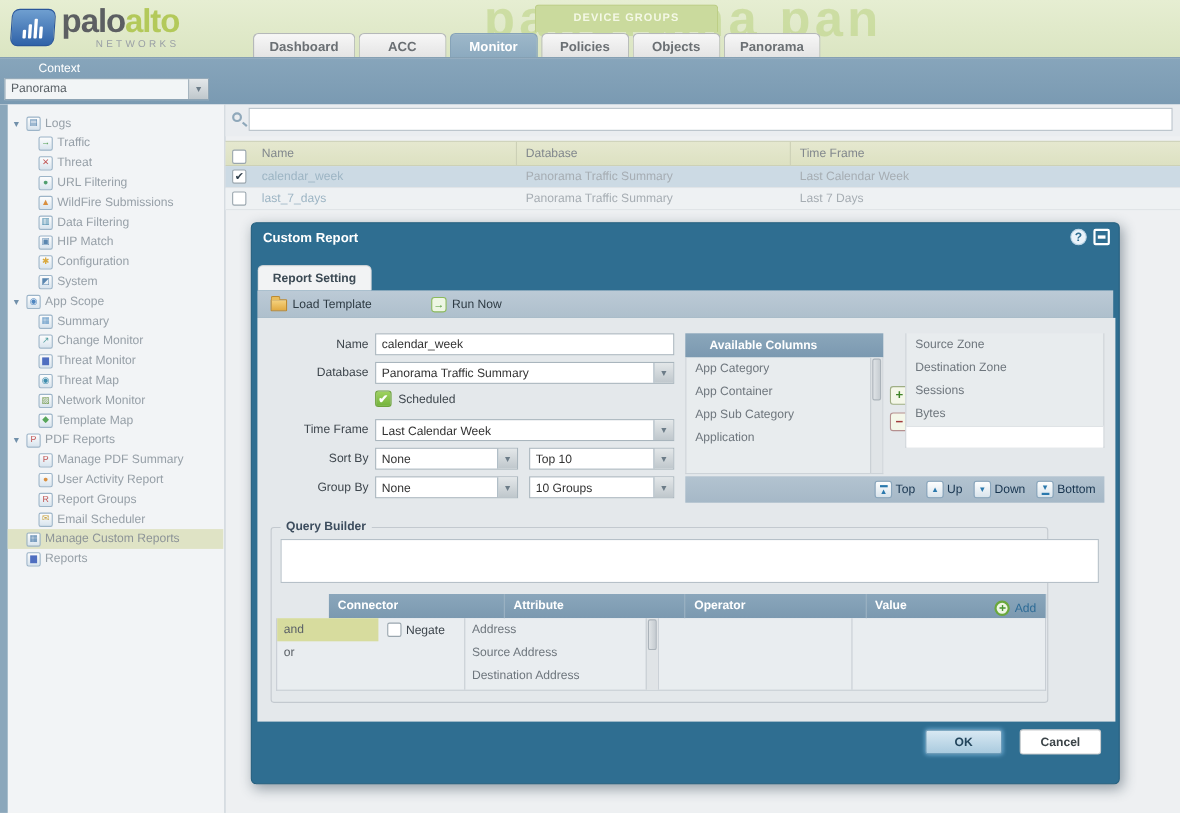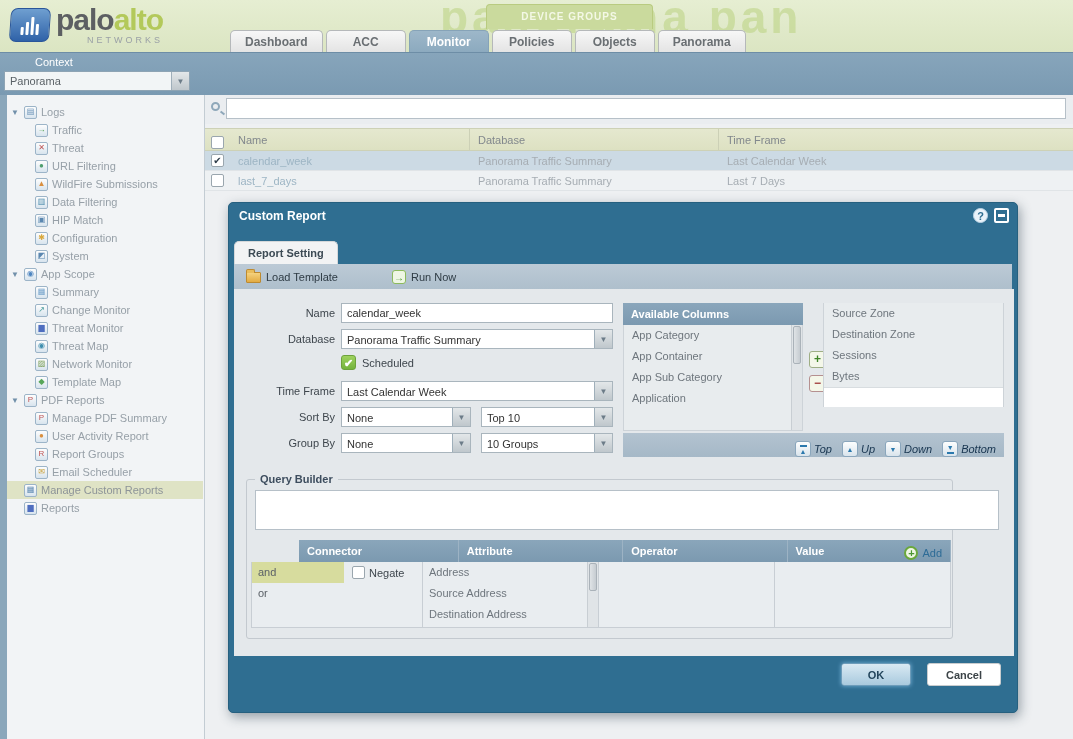--- a/index.html
+++ b/index.html
@@ -121,35 +121,35 @@
   .sel { height:20px; border:1px solid #a9b5bd; background:#fff; display:flex; cursor:pointer; }
   .sel .val { flex:1; padding:4px 0 0 5px; color:#333; white-space:nowrap; overflow:hidden; }
   .chk-green { width:15px; height:15px; border-radius:3px; border:1px solid #6da23c;
                background:linear-gradient(#9ed25e,#74b33c); color:#fff; font-size:11px; font-weight:bold;
                text-align:center; line-height:14px; cursor:pointer; }
   .sched-label { padding:2px 0 0 6px; color:#3e464d; }
 
   
   .panel { position:absolute; }
   .panel-header { height:22px; background:linear-gradient(#8aa6bb,#7b99b0); color:#fff; font-weight:bold;
-                  padding:5px 0 0 8px; }
+                  padding:5px 0 0 22px; }
   .panel-list { position:relative; background:#e8ecee; border:1px solid #cdd3d8; border-top:none; }
   .pick-item { height:21px; padding:4px 0 0 8px; color:#6e767d; cursor:pointer; }
   .empty-row { height:20px; background:#fff; border-top:1px solid #d8dde0; cursor:pointer; }
   .vscroll { position:absolute; right:0; top:0; bottom:0; width:11px; background:#e0e4e7;
              border-left:1px solid #c8ced3; }
   .vscroll .thumb { position:absolute; left:1px; top:1px; width:8px; height:38px;
                     background:linear-gradient(90deg,#dfe3e6,#c6ccd1); border:1px solid #aab2b9;
                     border-radius:2px; cursor:grab; }
   .pm-btn { position:absolute; width:17px; height:17px; border-radius:3px; background:#f4f7e9;
             border:1px solid #9fae85; font-weight:bold; font-size:12px; text-align:center;
             line-height:15px; cursor:pointer; }
   .pm-plus { color:#3f8428; } .pm-minus { color:#a03c3c; border-color:#b59090; }
   .move-bar { position:absolute; height:24px; background:linear-gradient(#b3c3d0,#a5b8c7);
-              display:flex; align-items:flex-end; justify-content:flex-end; gap:10px; padding-right:8px;font-style:italic; }
+              display:flex; align-items:center; justify-content:flex-end; gap:10px; padding-right:8px; }
   .move-btn { display:flex; align-items:center; gap:3px; color:#17344f; cursor:pointer; }
   .micon { width:16px; height:16px; border-radius:3px; border:1px solid #8aa6bc;
            background:linear-gradient(#fdfefe,#d9e4ec); display:flex; flex-direction:column;
            align-items:center; justify-content:center; }
   .micon .arr { font-size:7px; color:#2b79ad; line-height:1; }
   .micon .bar { width:7px; height:2px; background:#2b79ad; margin:1px 0; }
 
   
   .qb { position:absolute; left:12px; top:190px; width:707px; height:160px;
         border:1px solid #c3c9cf; border-radius:3px; background:#e4e8eb; }

